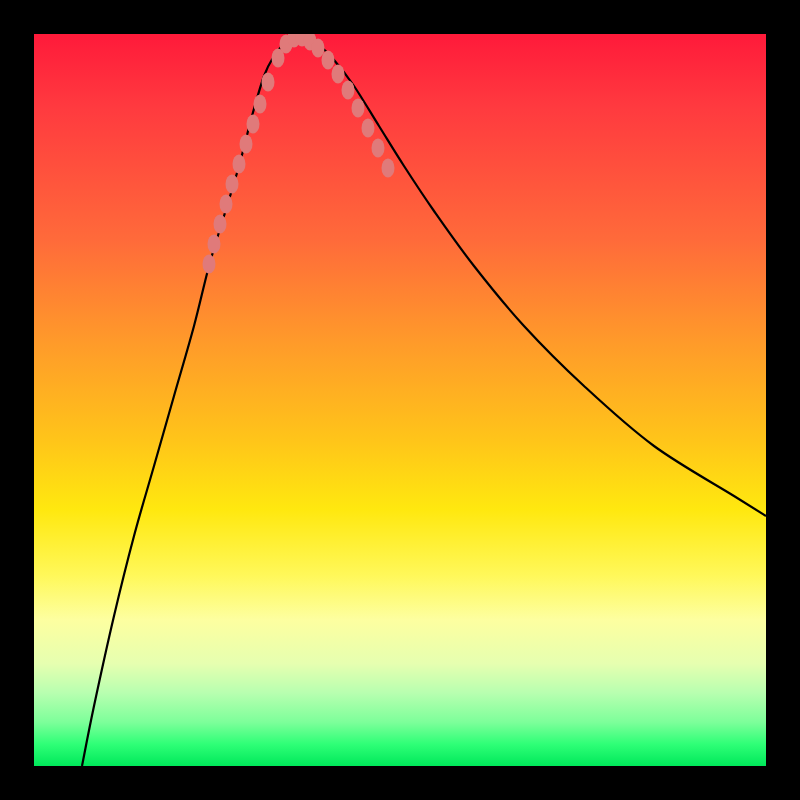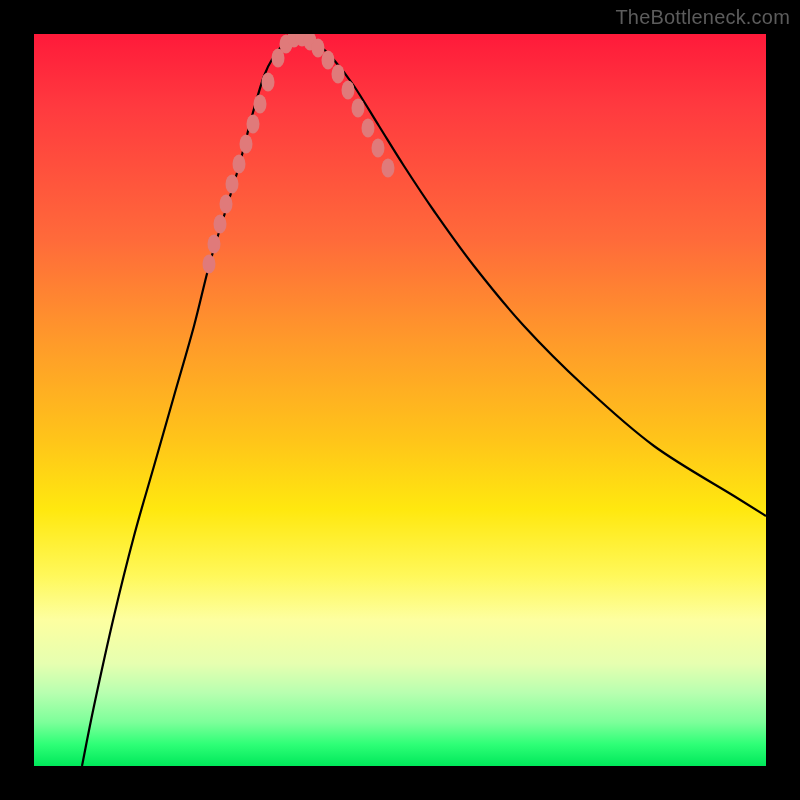--- a/index.html
+++ b/index.html
@@ -58,21 +58,20 @@
   svg.curve {
     position: absolute;
     inset: 0;
   }
 </style>
 </head>
 <body>
 
 <div class="frame">
 
-  <div class="watermark">TheBottleneck.com</div>
 
   <div class="plot-area">
     <div class="gradient"></div>
 
     <svg class="curve" viewBox="0 0 732 732" preserveAspectRatio="none">
       <path id="curve-path" fill="none" stroke="#000000" stroke-width="2.2" d="M 48 732 C 50 722, 54.666666666666664 697, 60 672 C 65.33333333333333 647, 73.33333333333333 610.3333333333334, 80 582 C 86.66666666666667 553.6666666666666, 93.33333333333333 527, 100 502 C 106.66666666666667 477, 113.33333333333333 455.3333333333333, 120 432 C 126.66666666666667 408.6666666666667, 133.33333333333334 385.3333333333333, 140 362 C 146.66666666666666 338.6666666666667, 154.16666666666666 313.6666666666667, 160 292 C 165.83333333333334 270.3333333333333, 170 250.33333333333334, 175 232 C 180 213.66666666666666, 185 198.66666666666666, 190 182 C 195 165.33333333333334, 200.33333333333334 148.66666666666666, 205 132 C 209.66666666666666 115.33333333333333, 213.83333333333334 97, 218 82 C 222.16666666666666 67, 226.33333333333334 52, 230 42 C 233.66666666666666 32, 236.66666666666666 27.333333333333332, 240 22 C 243.33333333333334 16.666666666666668, 247 13, 250 10 C 253 7, 255.33333333333334 5.333333333333333, 258 4 C 260.6666666666667 2.666666666666667, 263.3333333333333 2, 266 2 C 268.6666666666667 2, 271 2.666666666666667, 274 4 C 277 5.333333333333333, 279.6666666666667 6.333333333333334, 284 10 C 288.3333333333333 13.666666666666666, 294 19, 300 26 C 306 33, 312.5 41, 320 52 C 327.5 63, 336.6666666666667 78.66666666666667, 345 92 C 353.3333333333333 105.33333333333333, 360.8333333333333 117.83333333333333, 370 132 C 379.1666666666667 146.16666666666666, 388.3333333333333 160.33333333333334, 400 177 C 411.6666666666667 193.66666666666666, 425 212.83333333333334, 440 232 C 455 251.16666666666666, 471.6666666666667 272, 490 292 C 508.3333333333333 312, 528.3333333333334 332, 550 352 C 571.6666666666666 372, 595 393.6666666666667, 620 412 C 645 430.3333333333333, 681.3333333333334 450.3333333333333, 700 462 C 718.6666666666666 473.6666666666667, 726.6666666666666 478.6666666666667, 732 482"></path>
       <g id="dots-group">
           <ellipse cx="175" cy="230" rx="6.5" ry="9.5" fill="#e07a7a" stroke="#c96060" stroke-width="0"></ellipse>
           <ellipse cx="180" cy="210" rx="6.5" ry="9.5" fill="#e07a7a" stroke="#c96060" stroke-width="0"></ellipse>
           <ellipse cx="186" cy="190" rx="6.5" ry="9.5" fill="#e07a7a" stroke="#c96060" stroke-width="0"></ellipse>

